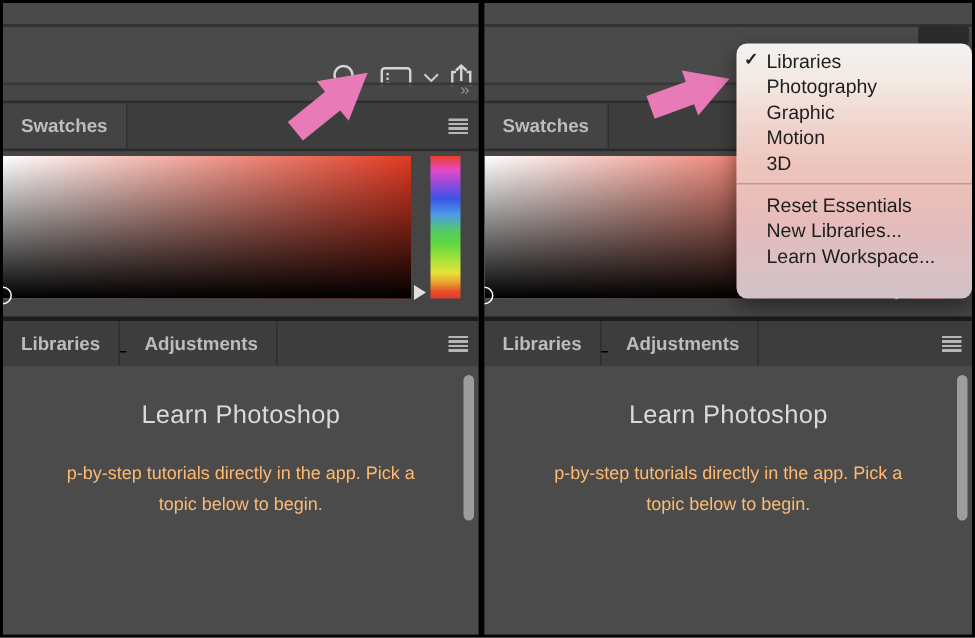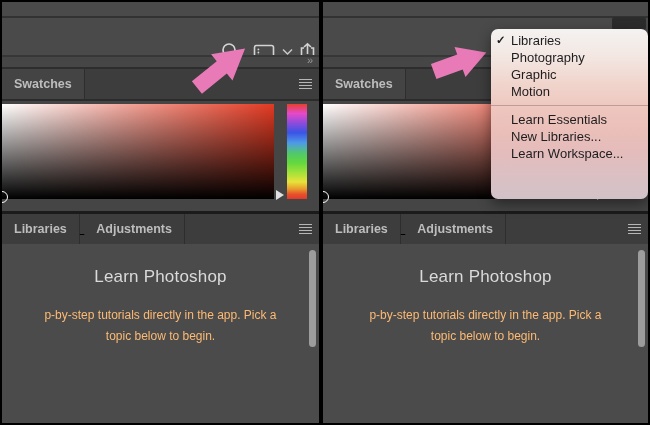--- a/index.html
+++ b/index.html
@@ -174,19 +174,20 @@
     <g transform="translate(33,27) rotate(-20)">
       <polygon points="-28,-8 0,-8 0,-16 28,0 0,16 0,8 -28,8"></polygon>
     </g>
   </svg>
 
   <div class="menu" id="ws-menu">
       <div class="menu-item"><span class="check">✓</span><span>Libraries</span></div>
       <div class="menu-item"><span>Photography</span></div>
       <div class="menu-item"><span>Graphic</span></div>
       <div class="menu-item"><span>Motion</span></div>
+      <div class="menu-item"><span>3D</span></div>
       <div class="menu-sep"></div>
-      <div class="menu-item"><span>Learn Essentials</span></div>
+      <div class="menu-item"><span>Reset Essentials</span></div>
       <div class="menu-item"><span>New Libraries...</span></div>
       <div class="menu-item"><span>Learn Workspace...</span></div>
     </div>
 
 </div>
 
 </body></html>

